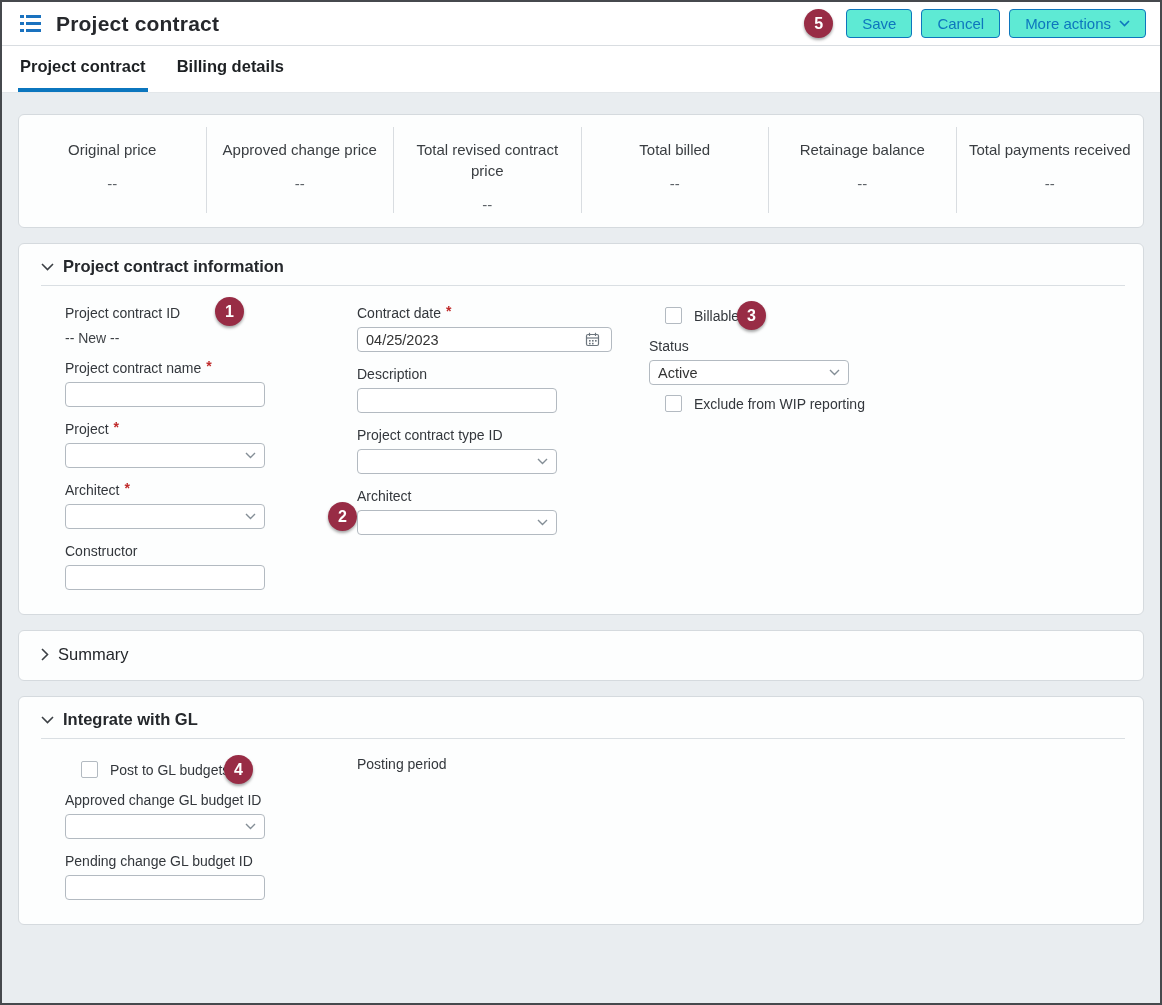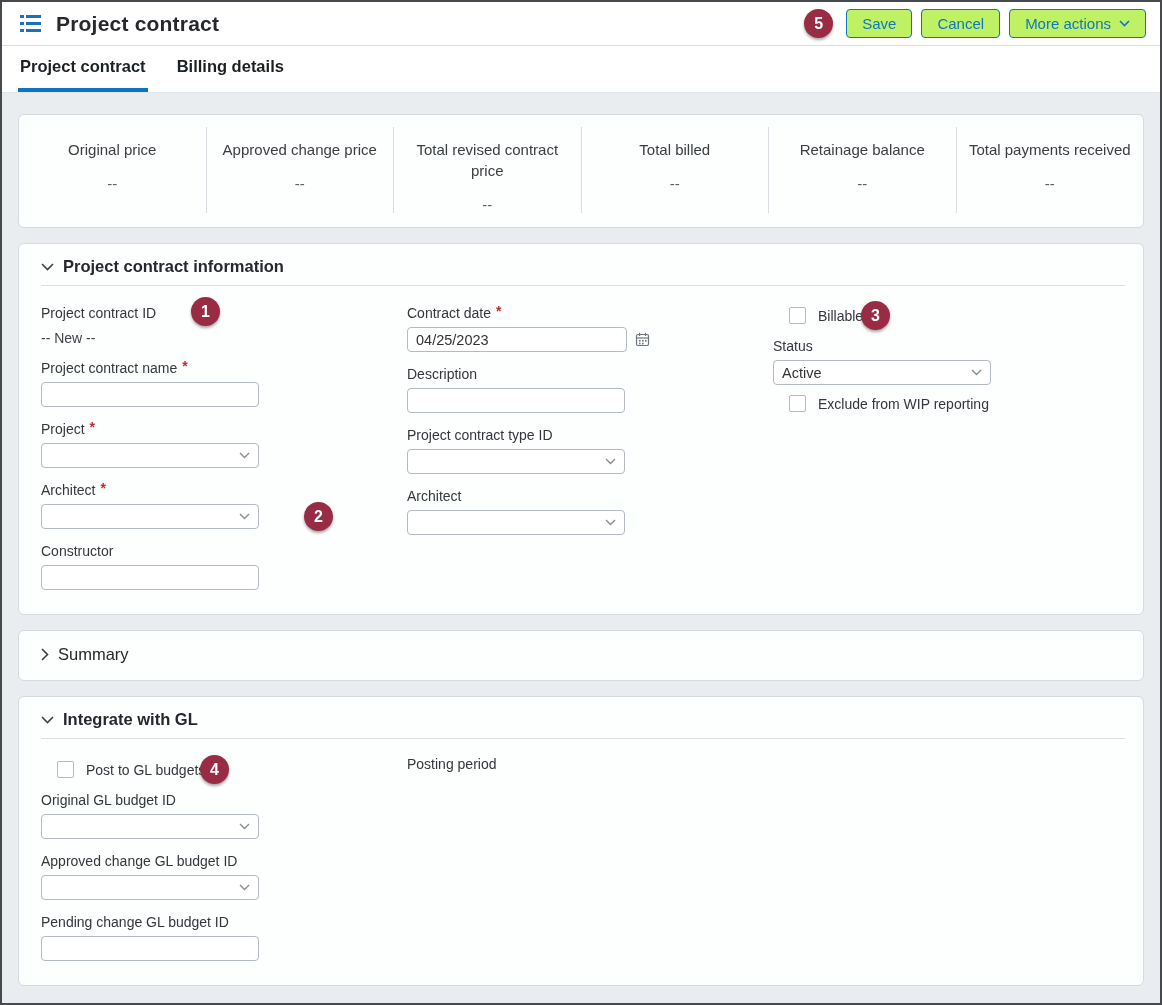--- a/index.html
+++ b/index.html
@@ -18,21 +18,21 @@
     padding:0 14px 0 18px; border-bottom:1px solid #d9dde1;
   }
   .list-icon { width:21px; height:18px; display:flex; flex-direction:column; justify-content:space-between; cursor:pointer; flex:0 0 auto; }
   .list-icon i {
     display:block; height:3.4px;
     background:linear-gradient(to right,#1a72bf 0 4px,transparent 4px 6.5px,#1a72bf 6.5px 100%);
   }
   .page-title { margin-left:15px; font-size:21px; font-weight:bold; color:#26282c; letter-spacing:.2px; }
   .header-actions { margin-left:auto; display:flex; align-items:center; gap:9px; }
   .btn {
-    height:29px; padding:0 15px; background:#bef264; border:1px solid #0d76bd; border-radius:4px;
+    height:29px; padding:0 15px; background:#5eead4; border:1px solid #0d76bd; border-radius:4px;
     color:#0d76bd; font-size:15px; font-family:"Liberation Sans",sans-serif;
     display:flex; align-items:center; gap:8px; cursor:pointer;
   }
   .badge {
     width:29px; height:29px; border-radius:50%; background:#982c45; color:#fff;
     font-size:16px; font-weight:bold; display:flex; align-items:center; justify-content:center;
     box-shadow:0 2px 3px rgba(0,0,0,.35); flex:0 0 auto;
   }
   .badge-5 { margin-right:4px; }
 
@@ -57,38 +57,38 @@
   .kpi-label { font-size:15px; color:#3a3e42; line-height:21px; }
   .kpi-value { font-size:15px; color:#5e6368; margin-top:15px; }
 
   
   .section { padding:13px 18px 24px 22px; }
   .section-head { display:flex; align-items:center; gap:9px; padding-bottom:9px; }
   .section.ruled .section-head { border-bottom:1px solid #dadfe3;font-weight:bold; }
   .section-title { font-size:16.5px; color:#25282c; }
   .chev { flex:0 0 auto; display:block; }
 
-  .cols { display:flex; column-gap:116px; margin-top:5px; }
+  .cols { display:flex; column-gap:42px; margin-top:5px;margin-left:24px; }
   .col { width:250px; flex:0 0 auto; }
   .col.wide { width:260px; }
 
   .field { margin-top:14px; position:relative; }
   .field-label { display:flex; align-items:center; gap:5px; font-size:14px; color:#33373c; margin-bottom:6px; }
   .req { color:#c02b2b; font-weight:bold; font-size:14px; position:relative; top:-2px; }
   .static-value { font-size:14px; color:#3f4347; margin-top:9px; }
 
   .text-input, .select-box {
-    width:218px; height:25px; border:1px solid #b3bac1; border-radius:4px; background:#fff;
+    width:200px; height:25px; border:1px solid #b3bac1; border-radius:4px; background:#fff;
     font-size:14.5px; color:#333; padding:0 8px; font-family:"Liberation Sans",sans-serif;
   }
   .text-input { display:block; }
   .select-box { display:flex; align-items:center; justify-content:space-between; cursor:pointer; }
   .select-box .sel-text { overflow:hidden; white-space:nowrap; }
   .date-wrap { position:relative; width:250px; }
-  .date-wrap .text-input { padding-right:28px; width:220px; }
+  .date-wrap .text-input { padding-right:28px; width:255px; }
   .date-wrap svg { position:absolute; right:7px; top:5px; }
 
   .check-row { display:flex; align-items:center; gap:12px; position:relative;padding-left:16px; }
   .checkbox { width:17px; height:17px; border:1px solid #b3bac1; border-radius:2px; background:#fff; cursor:pointer; flex:0 0 auto; }
   .check-label { font-size:14px; color:#33373c; }
 
   .attach-row { display:flex; align-items:center; gap:9px; }
   .attach-row .select-box { width:226px; }
 
   .badge-abs { position:absolute; }
@@ -327,31 +327,20 @@
 
       <div class="col">
         <div class="field gl-first-row">
           <div class="check-row">
             <span class="checkbox"></span>
             <span class="check-label">Post to GL budgets</span>
             <span class="badge badge-abs b4">4</span>
           </div>
         </div>
 
-        <div class="field">
-          <div class="field-label">
-            <span>Original GL budget ID</span>
-          </div>
-          <div class="select-box">
-            <span class="sel-text"></span>
-            <svg width="11" height="7" viewBox="0 0 11 7">
-                <polyline points="1,1 5.5,5.5 10,1" fill="none" stroke="#848e96" stroke-width="1.4"></polyline>
-              </svg>
-          </div>
-        </div>
 
 
         <div class="field">
           <div class="field-label">
             <span>Approved change GL budget ID</span>
           </div>
           <div class="select-box">
             <span class="sel-text"></span>
             <svg width="11" height="7" viewBox="0 0 11 7">
                 <polyline points="1,1 5.5,5.5 10,1" fill="none" stroke="#848e96" stroke-width="1.4"></polyline>

